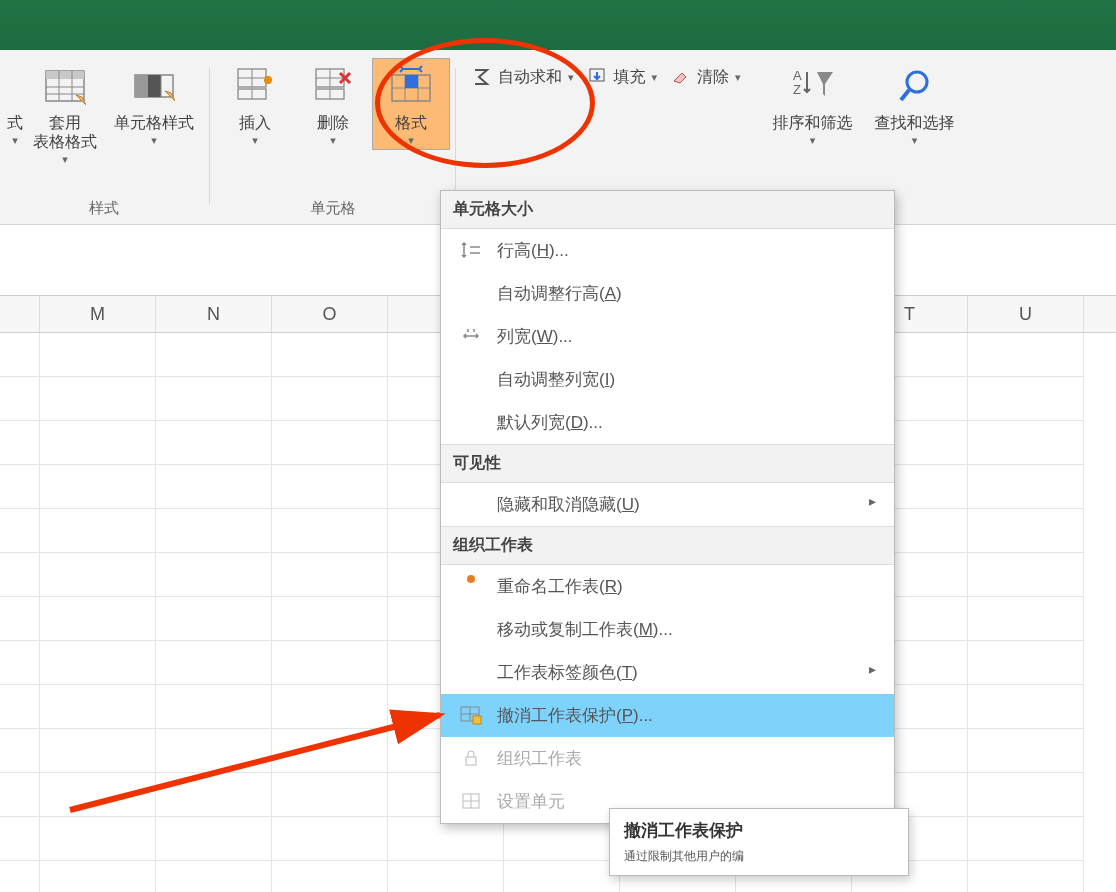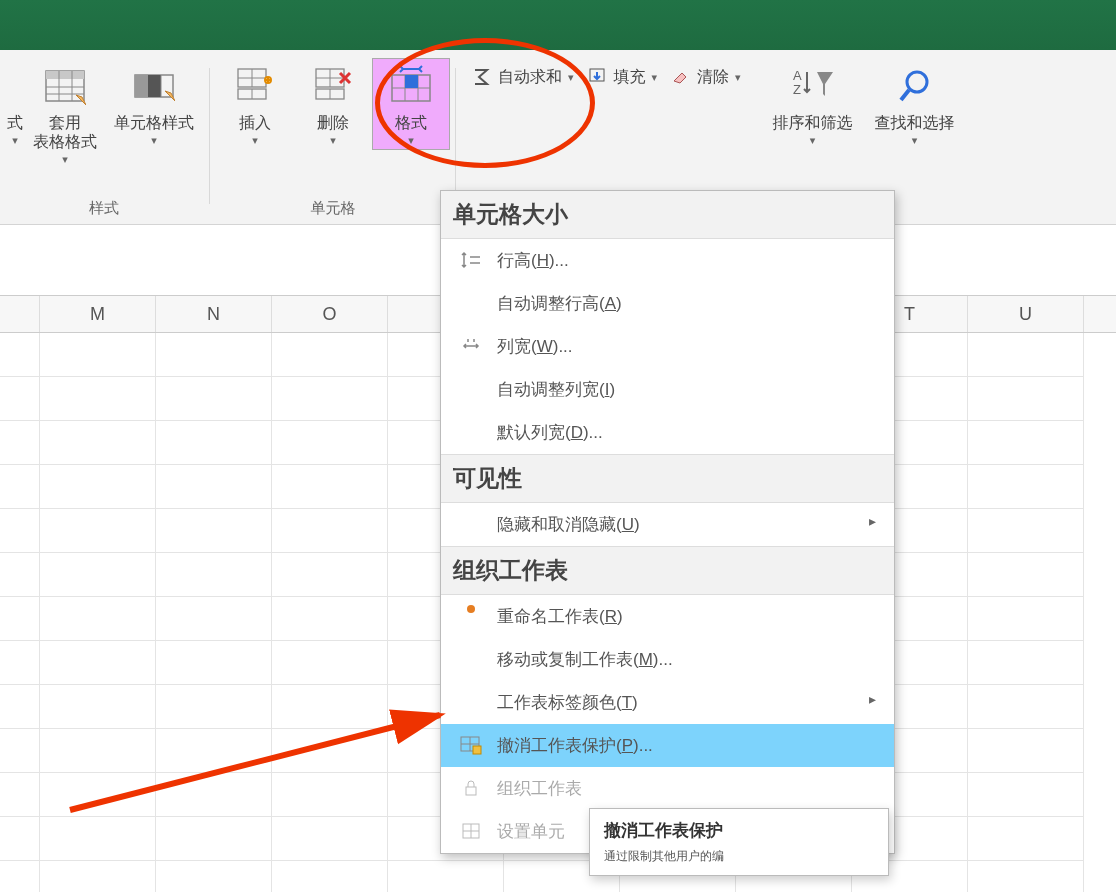--- a/index.html
+++ b/index.html
@@ -27,39 +27,39 @@
     .highlight-oval { position: absolute; border: 5px solid #e30; border-radius: 50%; pointer-events: none; z-index: 50; }
     
     .grid-area { position: relative; margin-top: 70px; }
     .col-headers { display: flex; border-top: 1px solid #ccc; border-bottom: 1px solid #ccc; background: #f7f7f7; height: 38px; }
     .col-header { flex: 0 0 116px; border-right: 1px solid #ddd; display: flex; align-items: center; justify-content: center; font-size: 18px; color: #555; }
     .rows { }
     .row { display: flex; height: 44px; }
     .cell { flex: 0 0 116px; border-right: 1px solid #e4e4e4; border-bottom: 1px solid #e4e4e4; }
     
     .dropdown { position: absolute; left: 440px; top: 190px; width: 455px; background: #fff; border: 1px solid #bbb; box-shadow: 2px 4px 10px rgba(0,0,0,0.25); z-index: 100; }
-    .dd-section-header { background: #f2f2f2; border-top: 1px solid #ddd; border-bottom: 1px solid #ddd; padding: 8px 12px; font-size: 23px; color: #444; font-weight: bold; }
+    .dd-section-header { background: #f2f2f2; border-top: 1px solid #ddd; border-bottom: 1px solid #ddd; padding: 8px 12px; font-size: 16px; color: #444; font-weight: bold; }
     .dd-section-header:first-child { border-top: none; }
     .dd-item { display: flex; align-items: flex-start; padding: 10px 12px 10px 14px; font-size: 17px; color: #555; cursor: pointer; }
     .dd-item .dd-icon { width: 32px; display: flex; align-items: center; justify-content: center; }
     .dd-item .dd-txt { flex: 1; padding-left: 10px; }
     .dd-item .dd-arrow { font-size: 14px; color: #666; padding-right: 6px; }
     .dd-item.highlighted { background: #7dd3fc; }
     .dd-item.disabled { color: #aaa; cursor: default; }
     .dd-item .orange-dot { width: 8px; height: 8px; background: #e67e22; border-radius: 50%; display: inline-block; }
     
-    .tooltip { position: absolute; left: 589px; top: 808px; width: 300px; background: #fff; border: 1px solid #bbb; box-shadow: 2px 4px 10px rgba(0,0,0,0.2); padding: 10px 14px; z-index: 120; }
+    .tooltip { position: absolute; left: 609px; top: 808px; width: 300px; background: #fff; border: 1px solid #bbb; box-shadow: 2px 4px 10px rgba(0,0,0,0.2); padding: 10px 14px; z-index: 120; }
     .tooltip .tt-title { font-size: 17px; font-weight: bold; color: #333; margin-bottom: 6px; }
     .tooltip .tt-body { font-size: 12px; color: #555; }
     
     .red-arrow { position: absolute; z-index: 110; pointer-events: none; }
     
     .u { text-decoration: underline; }
     
-    .format-selected { background: #f0abfc; border: 1px solid #aaa; align-items: center; }
+    .format-selected { background: #fdba74; border: 1px solid #aaa; align-items: center; }
   </style>
 </head>
 <body>
 
 <div class="top-bar"></div>
 
 <div class="ribbon">
 
   <div class="ribbon-group" style="padding-left:4px;">
     <div style="display:flex;">

